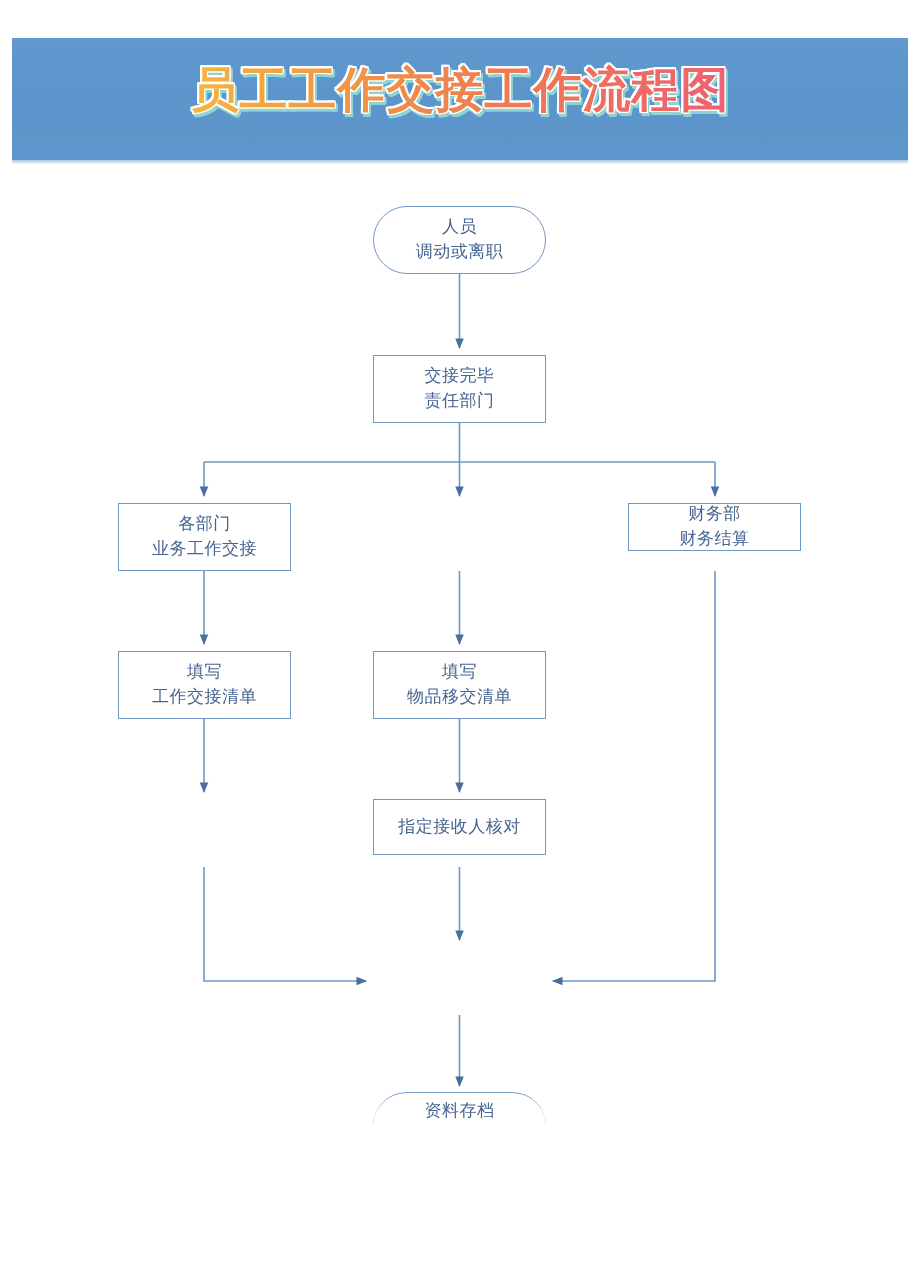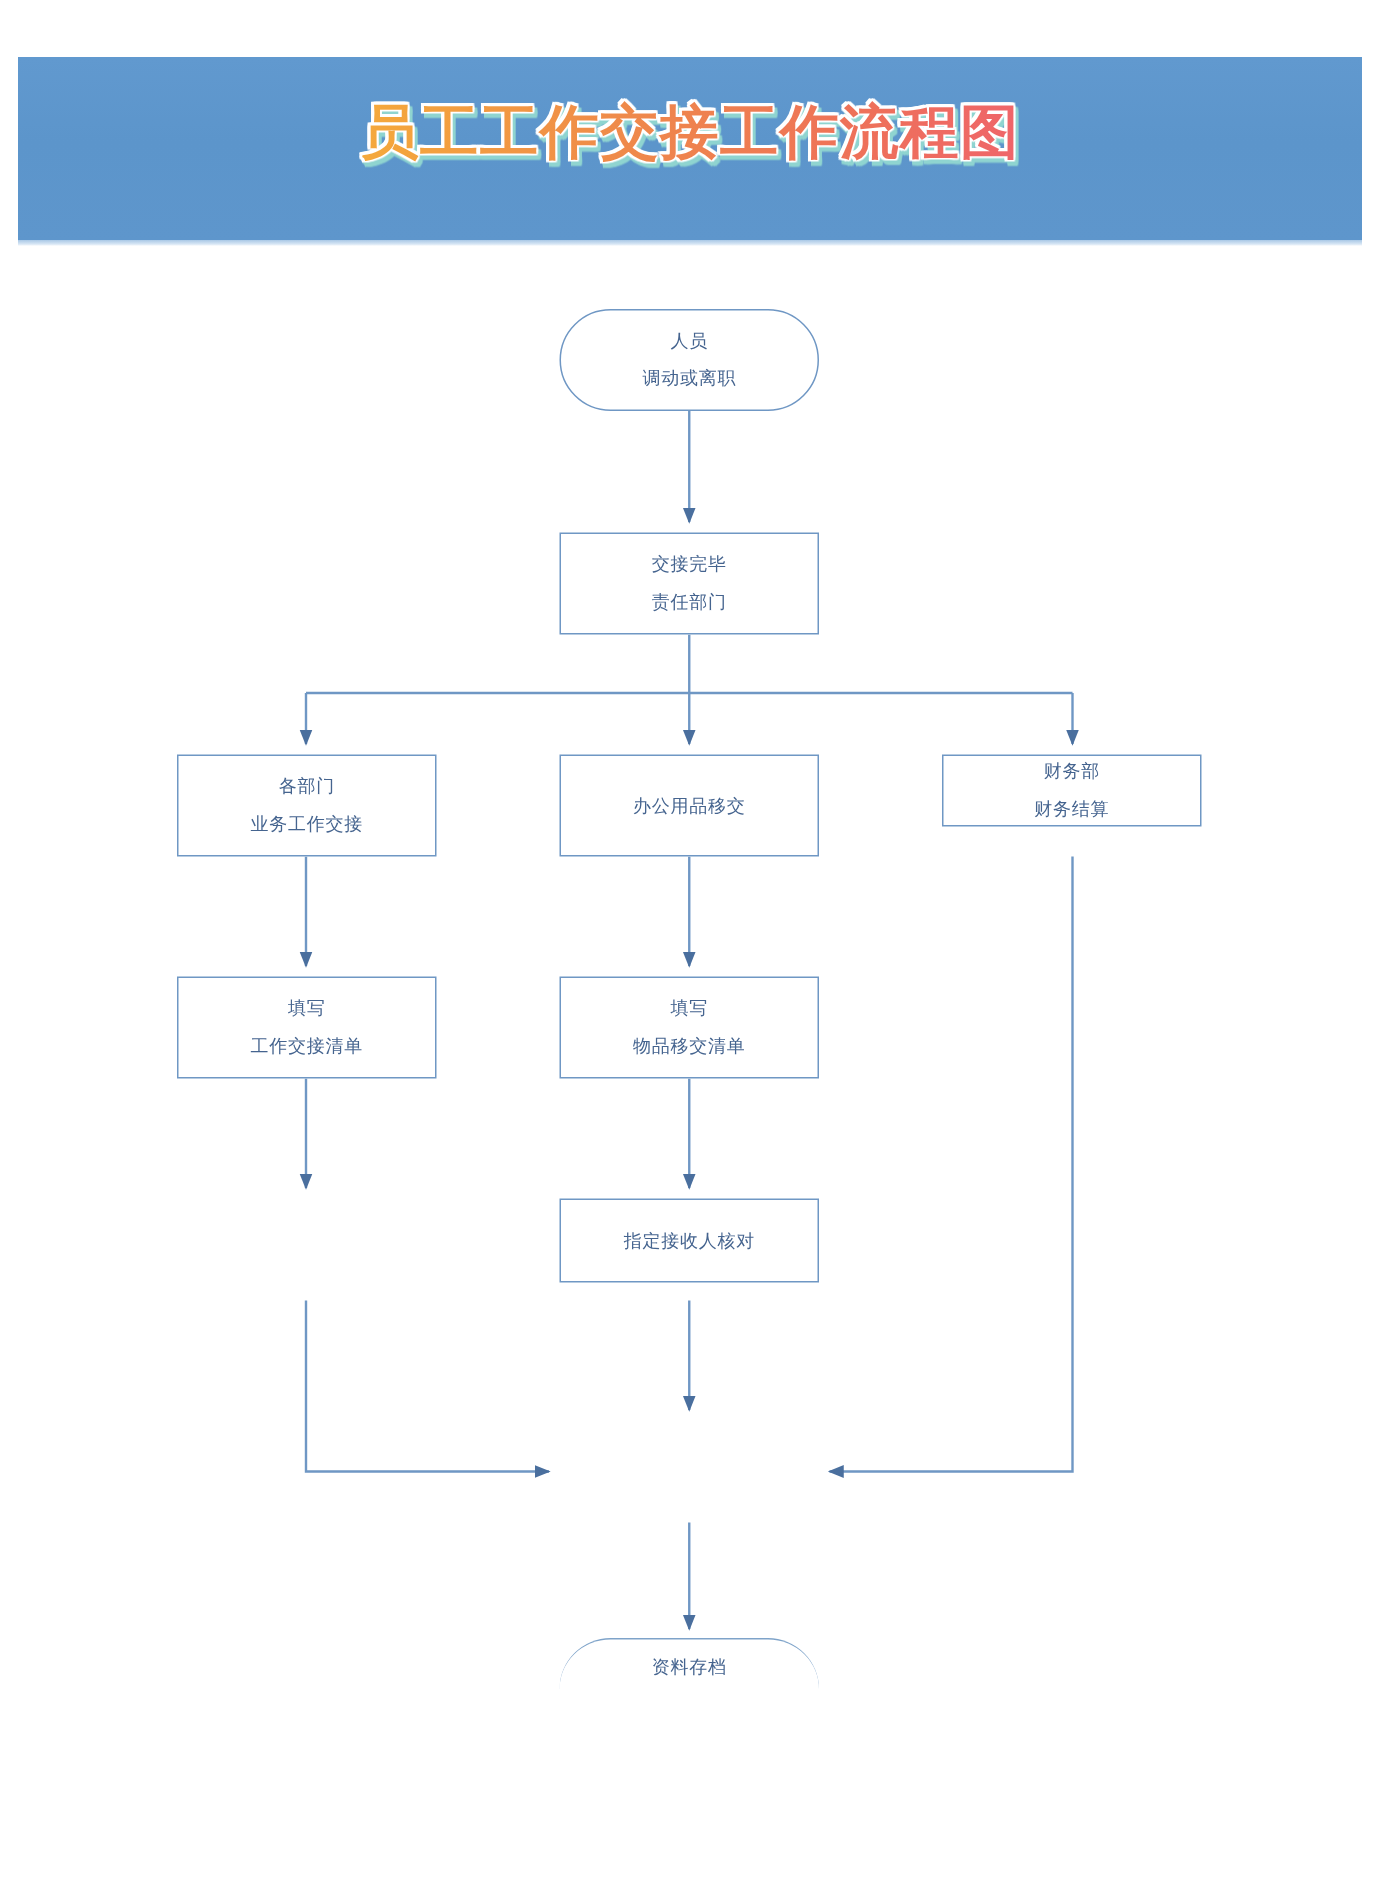--- a/index.html
+++ b/index.html
@@ -33,21 +33,21 @@
     background: linear-gradient(180deg, #a9c8e6 0%, #d9e7f5 70%, #ffffff 100%);
   }
 
   #page-title {
     position: absolute;
     left: 0;
     top: 58px;
     width: 920px;
     text-align: center;
     font-family: "DejaVu Sans", "Liberation Sans", sans-serif;
-    font-size: 39px;
+    font-size: 48px;
     font-weight: bold;
     letter-spacing: 1px;
     line-height: 62px;
     background-image: linear-gradient(95deg,
         #f5c542 0%,
         #f7cf4d 10%,
         #f4a63c 28%,
         #ef8a4a 45%,
         #ee7159 62%,
         #ef5f73 80%,
@@ -82,30 +82,30 @@
     height: 1266px;
     pointer-events: none;
   }
 
   .node {
     position: absolute;
     box-sizing: border-box;
     border: 1.4px solid #6f97c4;
     background: #ffffff;
     color: #45648f;
-    font-size: 12px;
+    font-size: 17px;
     line-height: 25px;
     font-weight: 500;
     display: flex;
     flex-direction: column;
     align-items: center;
     justify-content: center;
     text-align: center;
     letter-spacing: 0.5px;
-    font-family: Liberation Serif, serif;
+    font-family: Liberation Mono, monospace;
   }
   .node.rounded {
     border-radius: 34px;
   }
   .node.terminator-open {
     border: none;
     border-top: 1.6px solid #7ea3c9;
     border-radius: 34px 34px 0 0;
     justify-content: flex-start;
     padding-top: 6px;
@@ -172,23 +172,20 @@
   <div class="node" style="left:373px; top:355px; width:173px; height:68px;">
     <span class="node-line">交接完毕</span>
     <span class="node-line">责任部门</span>
   </div>
 
   <div class="node" style="left:118px; top:503px; width:173px; height:68px;">
     <span class="node-line">各部门</span>
     <span class="node-line">业务工作交接</span>
   </div>
 
-  <div class="node" style="left:373px; top:503px; width:173px; height:68px;">
-    <span class="node-line">办公用品移交</span>
-  </div>
 
   <div class="node" style="left:628px; top:503px; width:173px; height:48px;">
     <span class="node-line">财务部</span>
     <span class="node-line">财务结算</span>
   </div>
 
   <div class="node" style="left:118px; top:651px; width:173px; height:68px;">
     <span class="node-line">填写</span>
     <span class="node-line">工作交接清单</span>
   </div>

